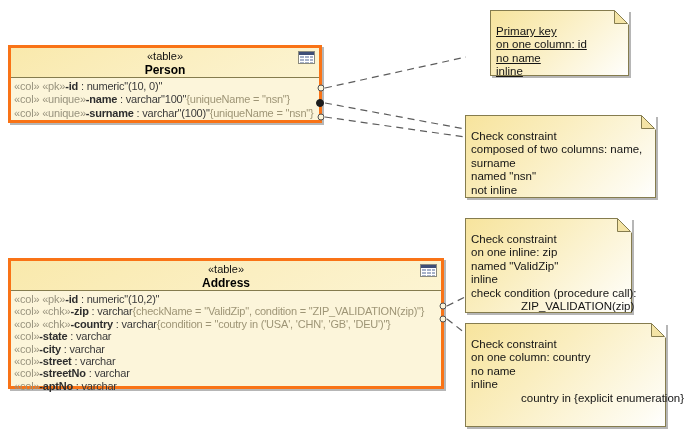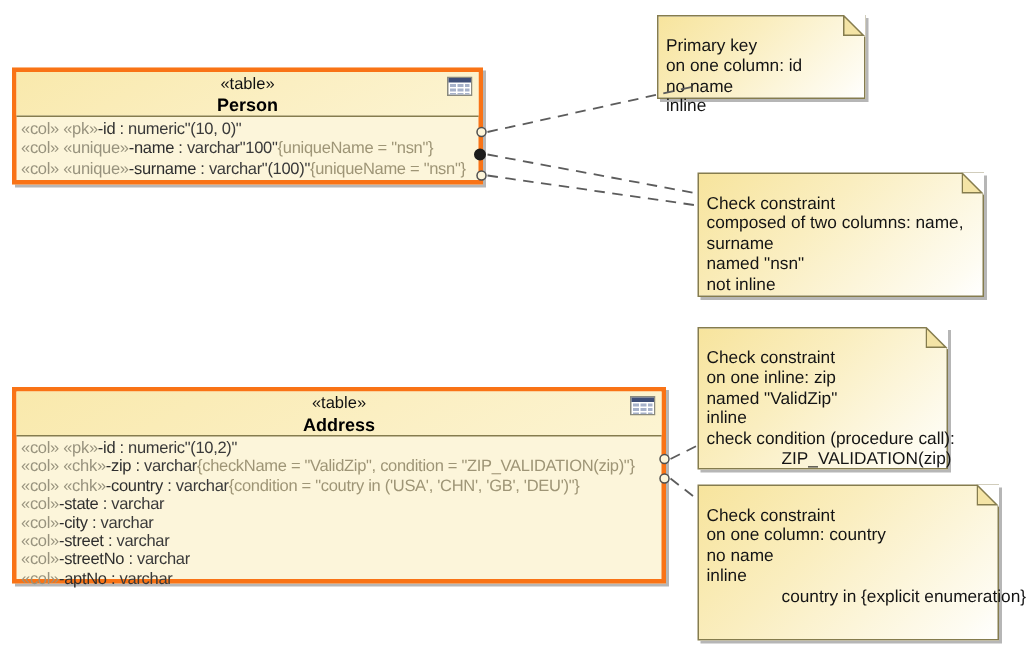--- a/index.html
+++ b/index.html
@@ -18,21 +18,21 @@
   }
   .t-stereo { font-size:11px; color:#101010; line-height:13px; padding-top:2px; white-space:pre; }
   .t-name   { font-size:12px; font-weight:bold; color:#000; line-height:15px; white-space:pre; }
   .t-icon   { position:absolute; top:3px; right:4px; }
   .table-rows { padding:2px 0 0 3px; overflow:hidden; }
   .trow { white-space:pre; overflow:hidden; letter-spacing:-0.2px; }
   .p-rows .trow { font-size:11px; line-height:13.4px; }
   .a-rows .trow { font-size:11px; line-height:12.4px; }
   .trow span { white-space:pre;margin-top:48px; }
   .st { color:#98937E; }
-  .nm { color:#2E2E2E; font-weight:normal; }
+  .nm { color:#2E2E2E; font-weight:bold; }
   .ty { color:#3A3A3A; }
   .tg { color:#9E9576; }
   
   .note {
     position:absolute; border:1px solid #857C4E; box-sizing:border-box;
     background:linear-gradient(135deg,#F7E49D 0%,#FAEEC0 40%,#FEFCF2 90%,#FFFFFF 100%);
     box-shadow:2px 2px 0 #B6B6B6;
     font-size:11.5px; line-height:13.4px; color:#141414;
     padding:14px 4px 0 5px;
   }
@@ -93,21 +93,21 @@
     <div class="trow"><span class="st">«col» «chk»</span><span class="nm">-zip</span><span class="ty"> : varchar</span><span class="tg">{checkName = "ValidZip", condition = "ZIP_VALIDATION(zip)"}</span></div>
     <div class="trow"><span class="st">«col» «chk»</span><span class="nm">-country</span><span class="ty"> : varchar</span><span class="tg">{condition = "coutry in ('USA', 'CHN', 'GB', 'DEU')"}</span></div>
     <div class="trow"><span class="st">«col»</span><span class="nm">-state</span><span class="ty"> : varchar</span><span class="tg"></span></div>
     <div class="trow"><span class="st">«col»</span><span class="nm">-city</span><span class="ty"> : varchar</span><span class="tg"></span></div>
     <div class="trow"><span class="st">«col»</span><span class="nm">-street</span><span class="ty"> : varchar</span><span class="tg"></span></div>
     <div class="trow"><span class="st">«col»</span><span class="nm">-streetNo</span><span class="ty"> : varchar</span><span class="tg"></span></div>
     <div class="trow"><span class="st">«col»</span><span class="nm">-aptNo</span><span class="ty"> : varchar</span><span class="tg"></span></div>
   </div>
 </div>
 
-<div class="note" style="left:438px; top:10px; width:139px; height:56px;">
+<div class="note" style="left:490px; top:10px; width:139px; height:66px;text-decoration:underline;">
   <svg class="fold" width="15" height="15" viewBox="0 0 15 15">
     <path d="M0 0 L15 0 L15 15 Z" fill="#FFFFFF"></path>
     <path d="M0.5 0.5 L0.5 13.5 L13.5 13.5 Z" fill="#F4E4A6" stroke="#857C4E"></path>
   </svg>
   <div class="nline">Primary key</div>
   <div class="nline">on one column: id</div>
   <div class="nline">no name</div>
   <div class="nline">inline</div>
 </div>
 

